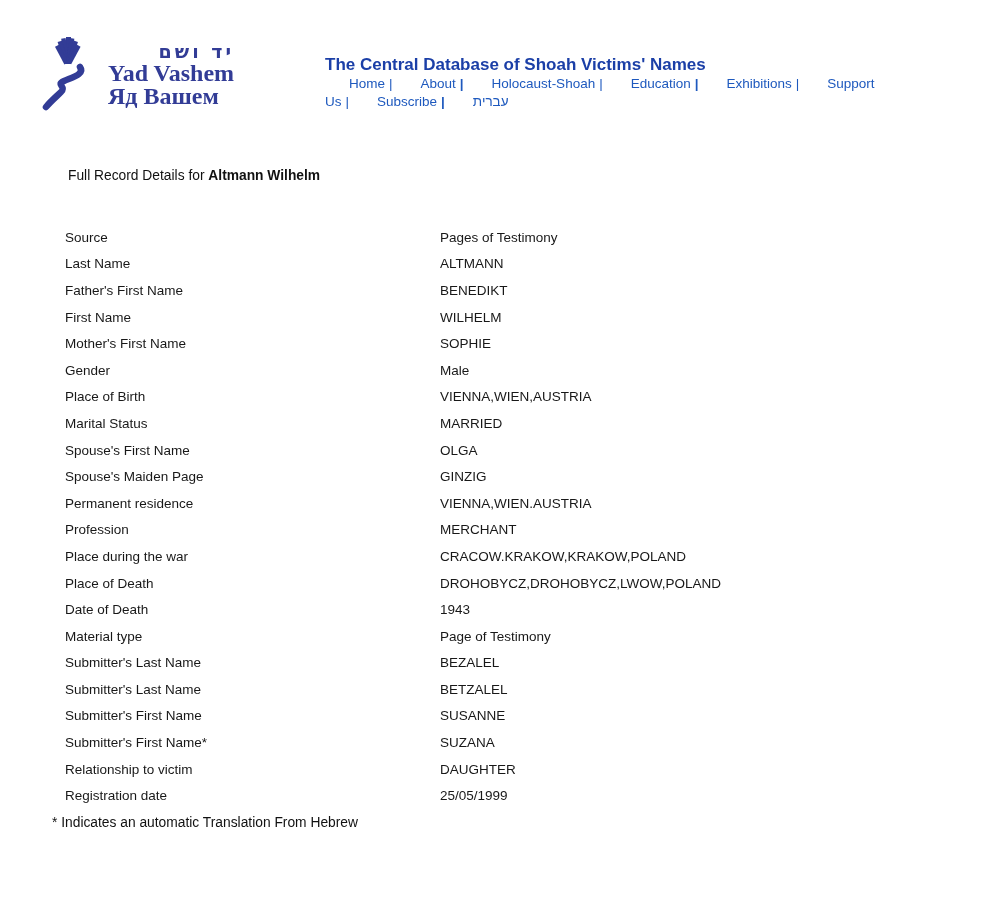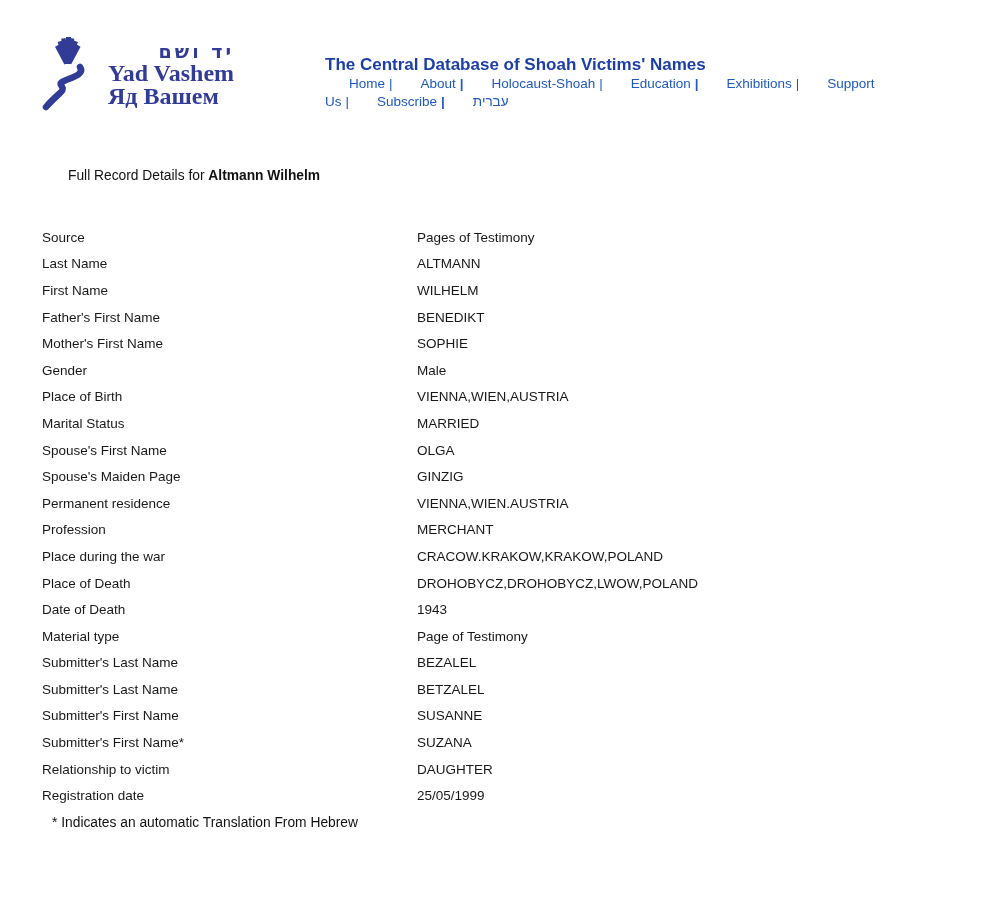--- a/index.html
+++ b/index.html
@@ -23,21 +23,21 @@
   .site-title{font-size:17px;font-weight:bold;margin:0 0 0 0;}
   .site-nav{font-size:13.5px;line-height:18px;}
   .site-nav a{text-decoration:none;cursor:pointer;margin-left:24px;}
   .site-nav .sep{padding:0 4px;}
   .site-nav .sep.bold{font-weight:bold;}
   
   .record-heading{
     position:absolute;left:52px;top:168px;font-size:13.8px;color:#111111;margin-left:16px;
   }
   .record-heading b{font-weight:bold;}
-  .record-table{position:absolute;left:42px;top:224px;width:800px;}
+  .record-table{position:absolute;left:65px;top:224px;width:800px;}
   .record-row{display:flex;height:26.6px;align-items:center;}
   .record-label{width:375px;flex:0 0 auto;font-size:13.5px;color:#181818;}
   .record-value{font-size:13.5px;color:#181818;}
   .footnote{
     position:absolute;left:52px;top:815px;font-size:13.8px;color:#111111;
   }
 </style>
 </head>
 <body>
 
@@ -71,26 +71,26 @@
 <div class="record-table" id="record-table">
     <div class="record-row">
       <div class="record-label">Source</div>
       <div class="record-value">Pages of Testimony</div>
     </div>
     <div class="record-row">
       <div class="record-label">Last Name</div>
       <div class="record-value">ALTMANN</div>
     </div>
     <div class="record-row">
+      <div class="record-label">Father's First Name</div>
+      <div class="record-value">BENEDIKT</div>
+    </div>
+    <div class="record-row">
       <div class="record-label">First Name</div>
       <div class="record-value">WILHELM</div>
-    </div>
-    <div class="record-row">
-      <div class="record-label">Father's First Name</div>
-      <div class="record-value">BENEDIKT</div>
     </div>
     <div class="record-row">
       <div class="record-label">Mother's First Name</div>
       <div class="record-value">SOPHIE</div>
     </div>
     <div class="record-row">
       <div class="record-label">Gender</div>
       <div class="record-value">Male</div>
     </div>
     <div class="record-row">

